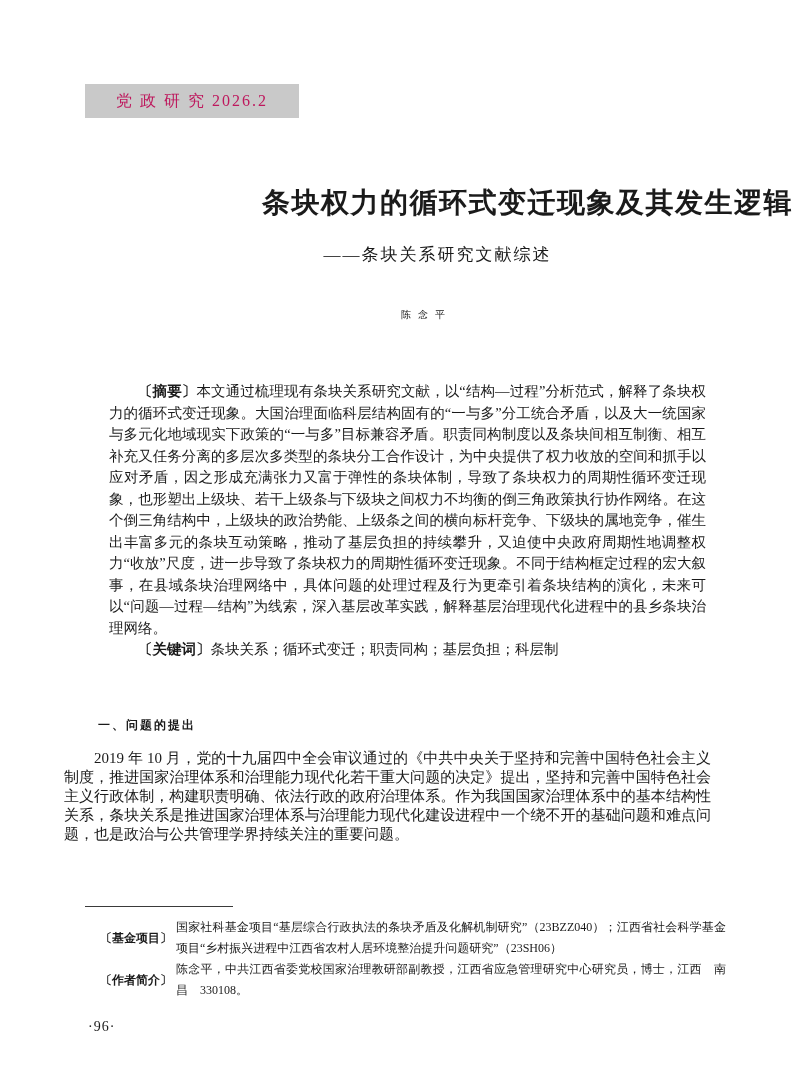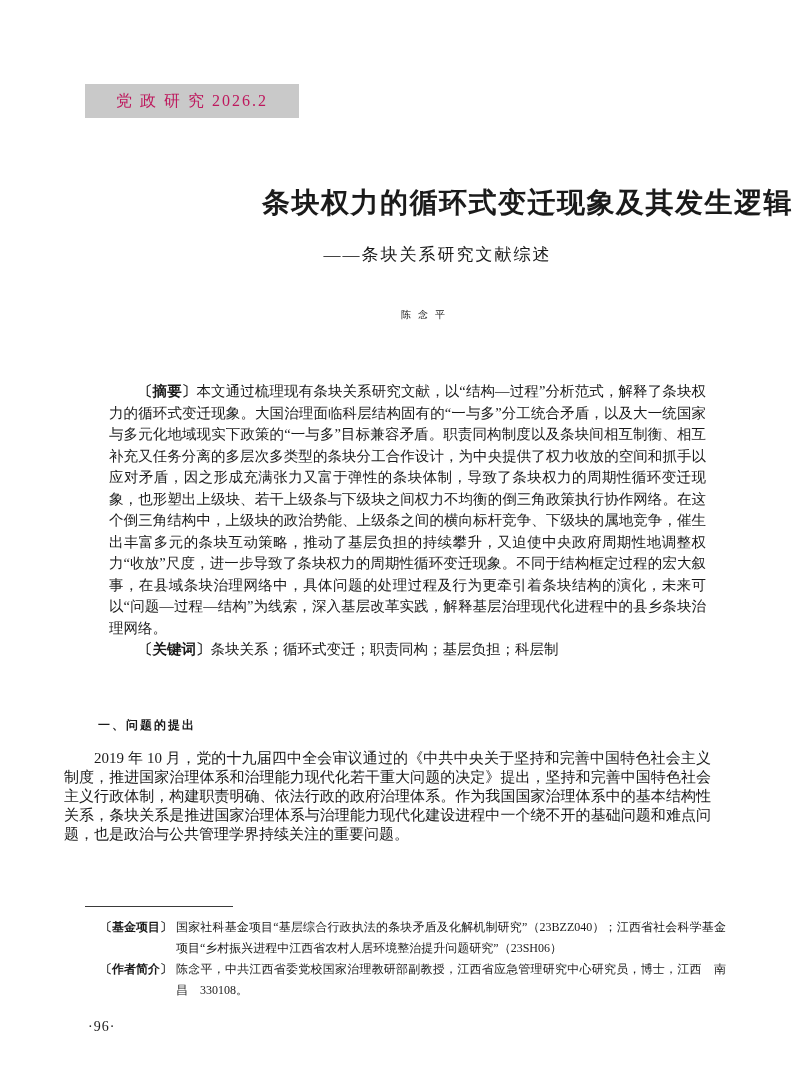--- a/index.html
+++ b/index.html
@@ -107,21 +107,21 @@
     border-top: 1.5px solid #3a3a3a;
   }
   .footnotes {
     position: absolute;
     left: 100px;
     top: 917px;
     width: 626px;
     font-size: 12px;
     line-height: 21px;
   }
-  .fn-item { display: flex; align-items: flex-start; }
+  .fn-item { display: flex; align-items: center; }
   .fn-label {
     font-family: "Liberation Sans", "DejaVu Sans", sans-serif;
     font-weight: bold;
     white-space: nowrap;
     margin-right: 4px;
     flex: 0 0 auto;
   }
   .fn-text { flex: 1 1 auto; text-align: justify; }
   .page-number {
     position: absolute;

